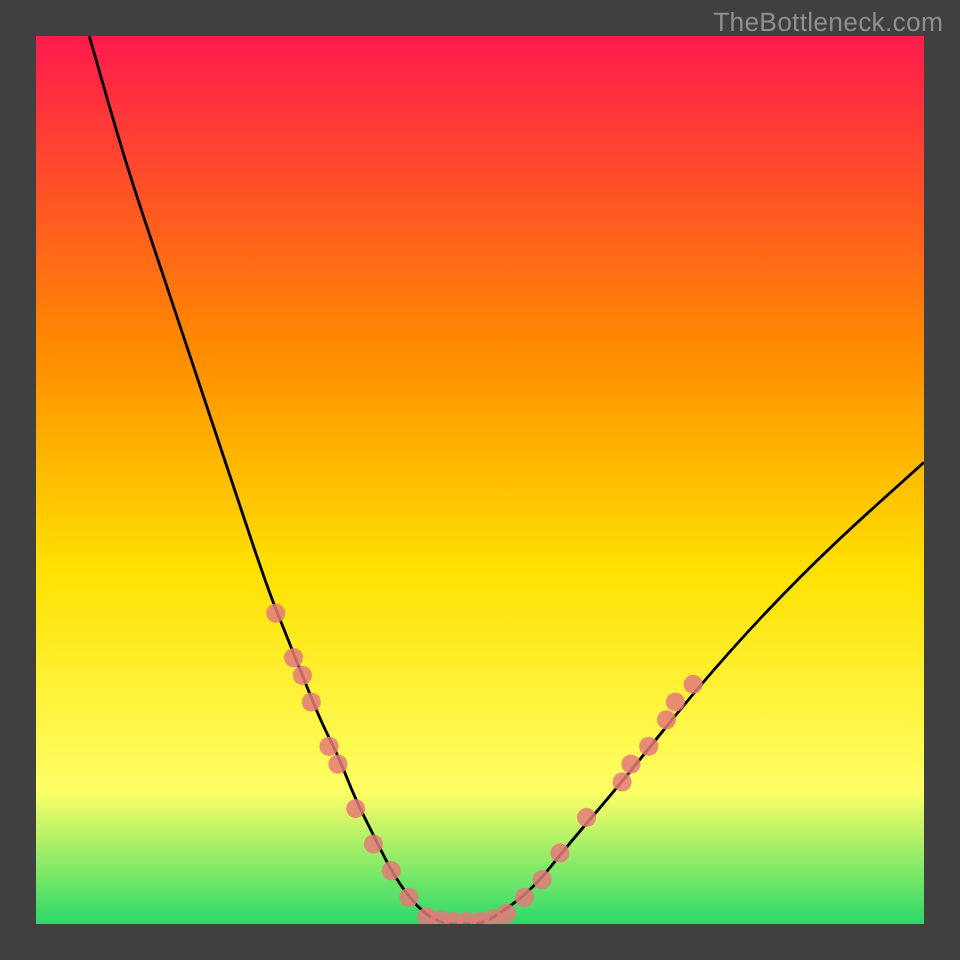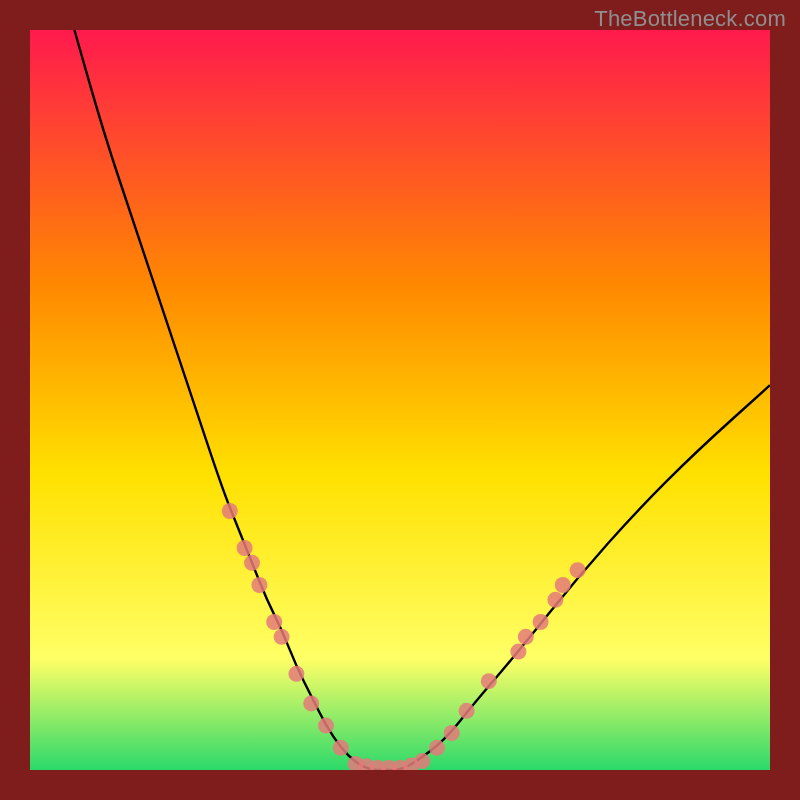--- a/index.html
+++ b/index.html
@@ -9,21 +9,21 @@
     height: 800px;
     background: #000;
     overflow: hidden;
   }
   .frame {
     position: absolute;
     left: 0;
     top: 0;
     width: 800px;
     height: 800px;
-    background: #7f1d1d;
+    background: #404040;
   }
   .watermark {
     position: absolute;
     top: 6px;
     right: 14px;
     font-family: Arial, Helvetica, sans-serif;
     font-size: 22px;
     color: #8f8f8f;
     font-weight: 400;
     letter-spacing: 0.2px;

